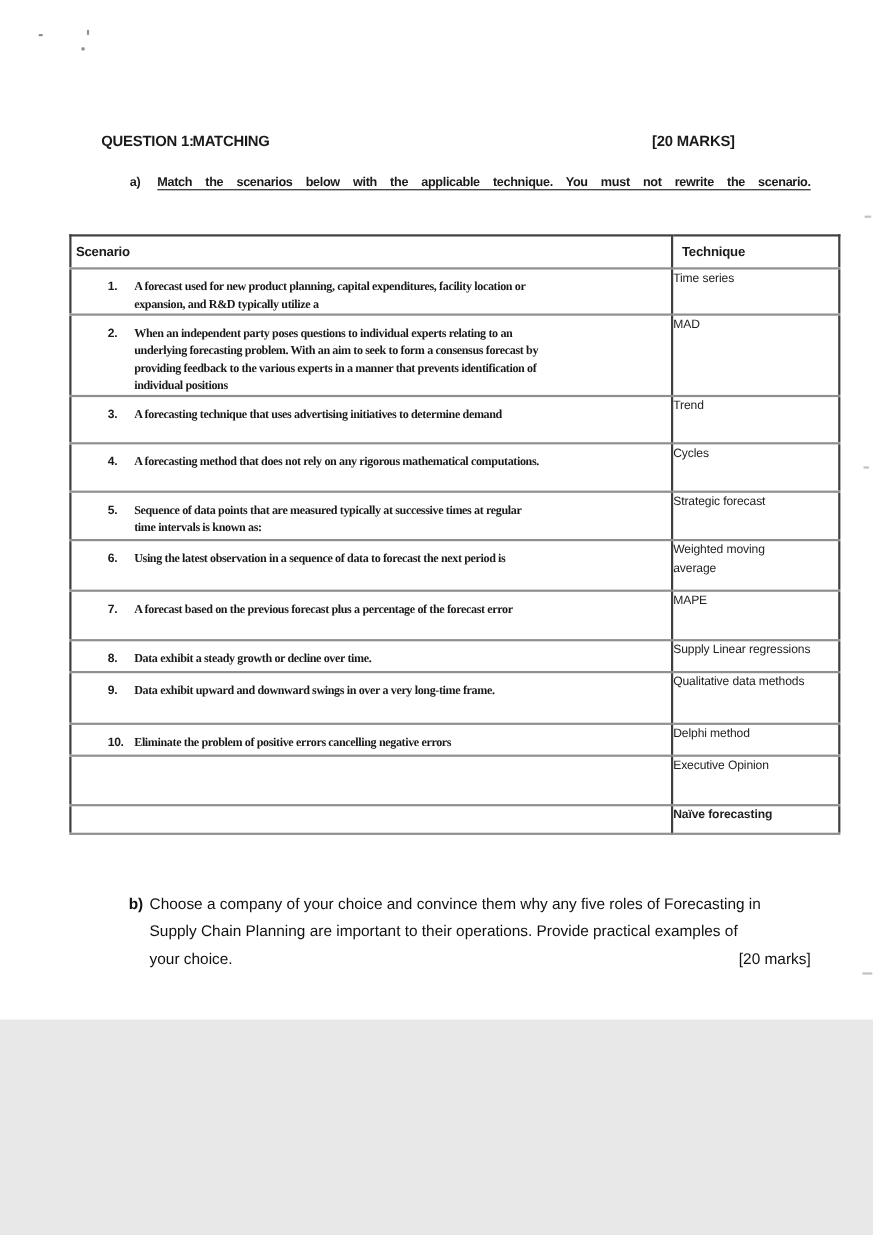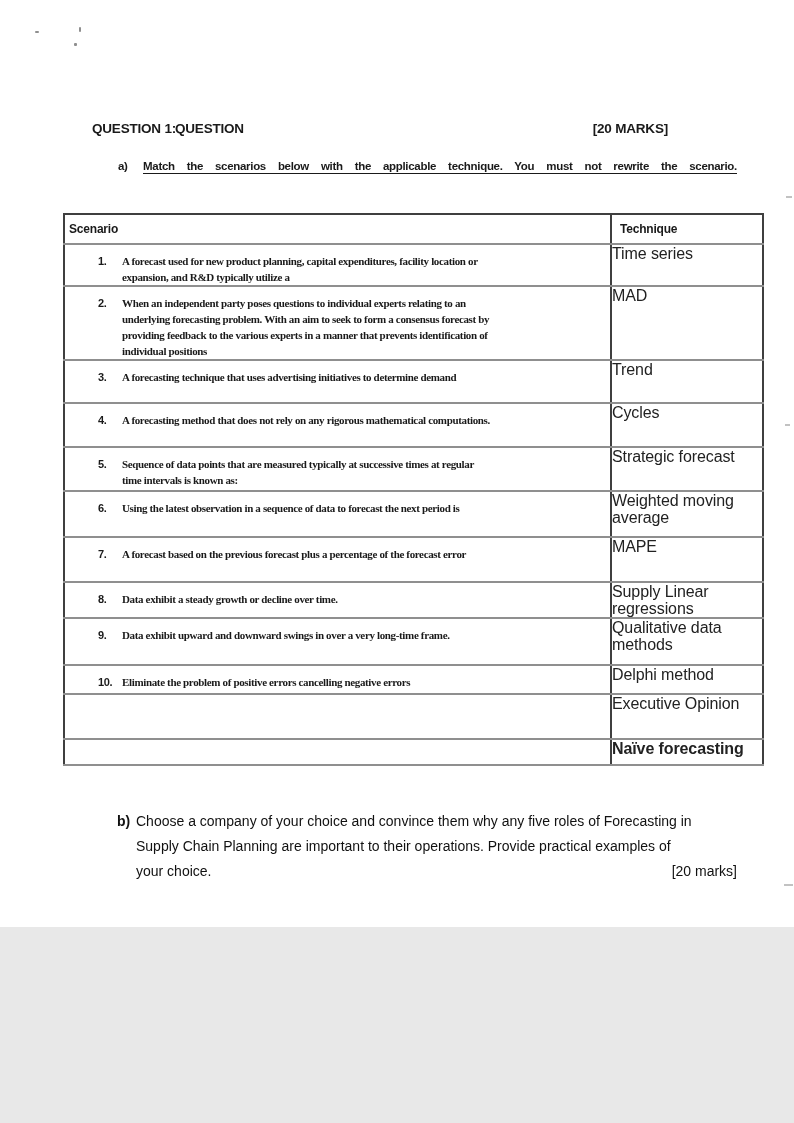--- a/index.html
+++ b/index.html
@@ -54,21 +54,21 @@
   .qtable tbody tr:nth-child(7){height:45px;}
   .qtable tbody tr:nth-child(8){height:29px;}
   .qtable tbody tr:nth-child(9){height:47px;}
   .qtable tbody tr:nth-child(10){height:29px;}
   .qtable tbody tr:nth-child(11){height:45px;}
   .qtable tbody tr:nth-child(12){height:26px;font-weight:bold;}
   .qtable tbody tr:nth-child(13){height:34px;}
   .srow{display:flex;padding-top:8px;}
   .num{flex:none;width:24px;margin-left:33px;font-size:11px;font-weight:bold;letter-spacing:-0.35px;line-height:16px;}
   .stxt{flex:1;font-size:11px;font-weight:bold;letter-spacing:-0.35px;line-height:16px;white-space:pre-line;font-family:Liberation Serif, serif;}
-  .tech{padding:7px 4px 0 8px;font-size:16px;letter-spacing:-0.1px;line-height:17px;white-space:pre-line;color:#222;}
+  .tech{padding:7px 4px 0 8px;font-size:11px;letter-spacing:-0.1px;line-height:17px;white-space:pre-line;color:#222;}
 
   
   .part-b{
     position:absolute;left:117px;top:809px;width:620px;
     font-size:14px;line-height:25px;color:#111;
   }
   .part-b .b-label{position:absolute;left:0;top:0;font-weight:bold;}
   .part-b .b-text{margin-left:19px;white-space:pre-line;}
   .part-b .b-marks{position:absolute;right:0;top:50px;}
 
@@ -85,21 +85,21 @@
 
   <div class="speck" style="left:35px;top:31px;width:4px;height:2px;"></div>
   <div class="speck" style="left:79px;top:27px;width:2px;height:5px;"></div>
   <div class="speck" style="left:74px;top:43px;width:3px;height:3px;"></div>
   <div class="edge-dash" style="left:786px;top:196px;width:6px;height:2px;"></div>
   <div class="edge-dash" style="left:785px;top:424px;width:5px;height:2px;"></div>
   <div class="edge-dash" style="left:784px;top:884px;width:9px;height:2px;"></div>
 
   <div class="q-header">
     <span class="qlabel">QUESTION 1:</span>
-    <span class="topic">QUESTION</span>
+    <span class="topic">MATCHING</span>
     <span class="marks">[20 MARKS]</span>
   </div>
 
   <div class="part-a">
     <span class="a-label">a)</span>
     <div class="a-lines">
       <span class="a-line justified">Match the scenarios below with the applicable technique. You must not rewrite the scenario.</span>
     </div>
   </div>
 

